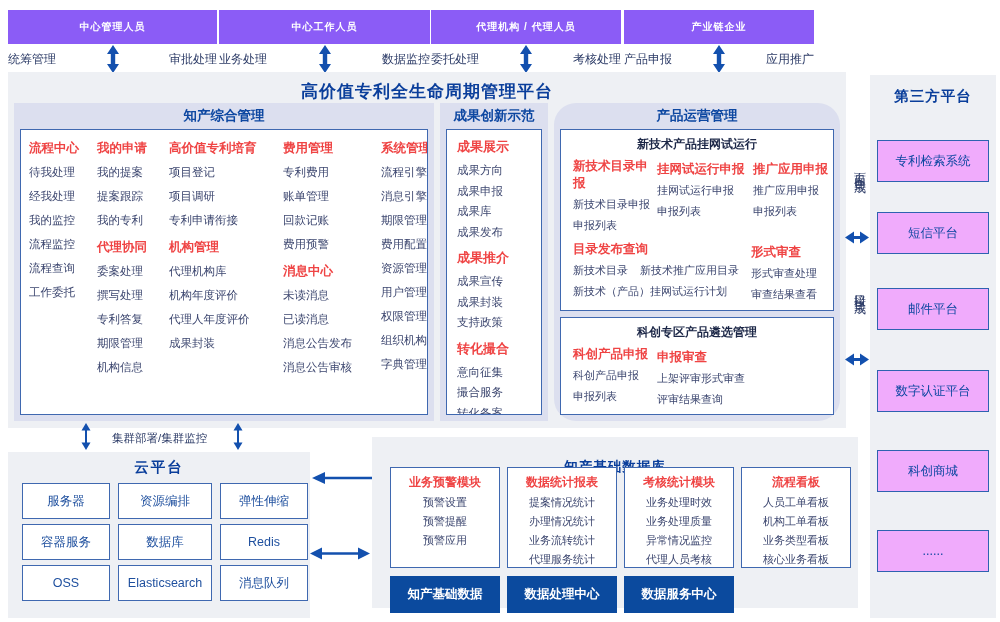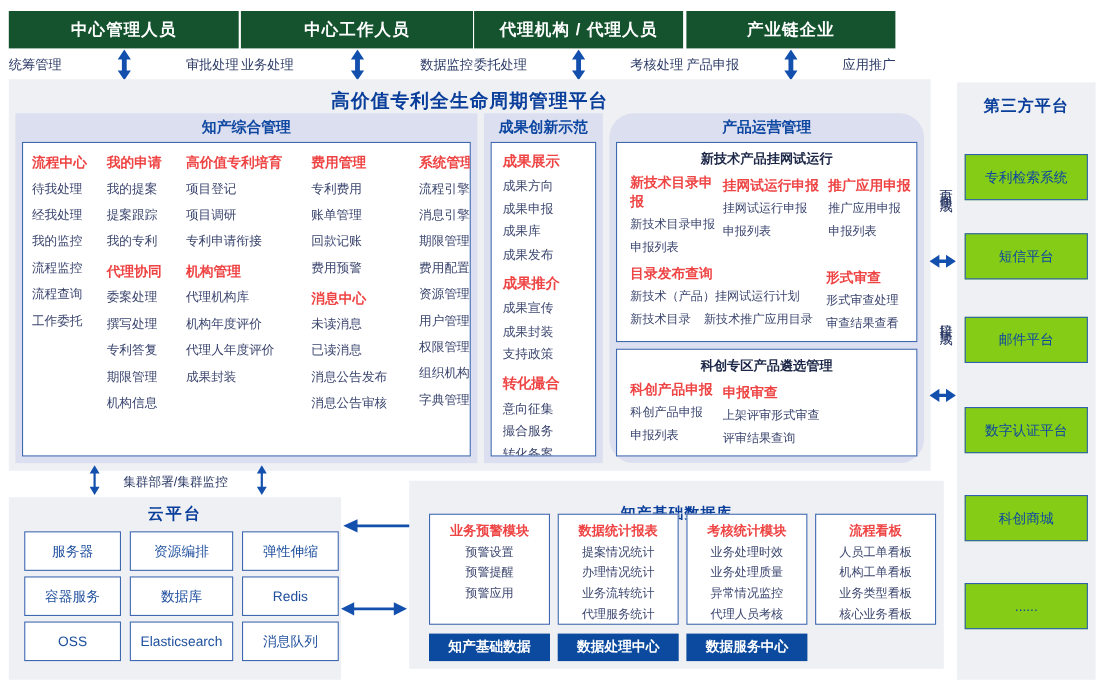--- a/index.html
+++ b/index.html
@@ -2,21 +2,21 @@
 <html><head>
 <meta charset="utf-8">
 <style>
   * { margin:0; padding:0; box-sizing:border-box; }
   html,body { width:1000px; height:622px; }
   body { font-family:"Liberation Sans","DejaVu Sans",sans-serif; background:#ffffff; position:relative; overflow:hidden; }
   .abs { position:absolute; }
 
   
   .role-group { position:absolute; top:10px; }
-  .role-title { height:34px; background:#14532d; color:#fff; font-weight:bold; font-size:15px;
+  .role-title { height:34px; background:#8b5cf6; color:#fff; font-weight:bold; font-size:10px;
                 display:flex; align-items:center; justify-content:center; letter-spacing:1px; }
   .role-sub { height:30px; display:flex; align-items:center; justify-content:space-between; gap:18px;
               font-size:12px; color:#2b3a66; }
 
   
   .panel { position:absolute; background:#eef0f4; }
   .panel-title { text-align:center; font-weight:bold; color:#0a3e9b; }
 
   
   .section { position:absolute; top:31px; bottom:7px; background:#dcdfef; }
@@ -46,25 +46,25 @@
   .cloud-cell { height:36px; background:#fff; border:1.5px solid #3f68b0; display:flex; align-items:center;
                 justify-content:center; font-size:12.5px; color:#1e4f9e; }
 
   
   .db-mods { display:flex; gap:7px; padding:0 8px; position:absolute; left:10px; top:30px; }
   .db-mod { width:110px; height:101px; background:#fff; border:1.5px solid #3f68b0; text-align:center; }
   .db-mod .g-head { line-height:22px; padding-top:3px; font-size:12px; }
   .db-mod .g-line { justify-content:center; }
   .db-mod .g-item { line-height:19px; font-size:11px; }
   .db-centers { position:absolute; left:18px; top:139px; display:flex; gap:7px; }
-  .db-center { width:110px; height:25px; background:#0b4a9e; color:#fff; font-weight:bold; font-size:12.5px;
+  .db-center { width:110px; height:37px; background:#0b4a9e; color:#fff; font-weight:bold; font-size:12.5px;
                display:flex; align-items:center; justify-content:center; }
 
   
-  .tp-box { position:absolute; left:7px; width:112px; height:42px; background:#84cc16; border:1.5px solid #2e62b0;
+  .tp-box { position:absolute; left:7px; width:112px; height:42px; background:#f0abfc; border:1.5px solid #2e62b0;
             display:flex; align-items:center; justify-content:center; font-size:12.5px; color:#0d47a1; }
 
   .v-label { position:absolute; writing-mode:vertical-rl; font-size:12px; color:#2b3a66; letter-spacing:3px; }
   .cluster-label { position:absolute; font-size:11.5px; color:#2b3a66; }
   .icon { display:inline-flex; line-height:0; }
 </style>
 </head>
 <body>
 
 <div class="abs" id="roles-row" style="left:0;top:0;width:1000px;height:70px;">
@@ -353,25 +353,25 @@
               </div>
               <div class="g-line">
                 <span class="g-item">申报列表</span>
               </div>
             </div>
           </div>
           <div class="grp-row">
             <div class="block" style="width: 178px; flex: 0 0 auto;">
               <div class="g-head">目录发布查询</div>
               <div class="g-line">
-                <span class="g-item">新技术（产品）挂网试运行计划</span>
-              </div>
-              <div class="g-line">
                 <span class="g-item">新技术目录</span>
                 <span class="g-item">新技术推广应用目录</span>
+              </div>
+              <div class="g-line">
+                <span class="g-item">新技术（产品）挂网试运行计划</span>
               </div>
             </div>
             <div class="block" style="width: 84px; flex: 0 0 auto;">
               <div class="g-head">形式审查</div>
               <div class="g-line">
                 <span class="g-item">形式审查处理</span>
               </div>
               <div class="g-line">
                 <span class="g-item">审查结果查看</span>
               </div>

